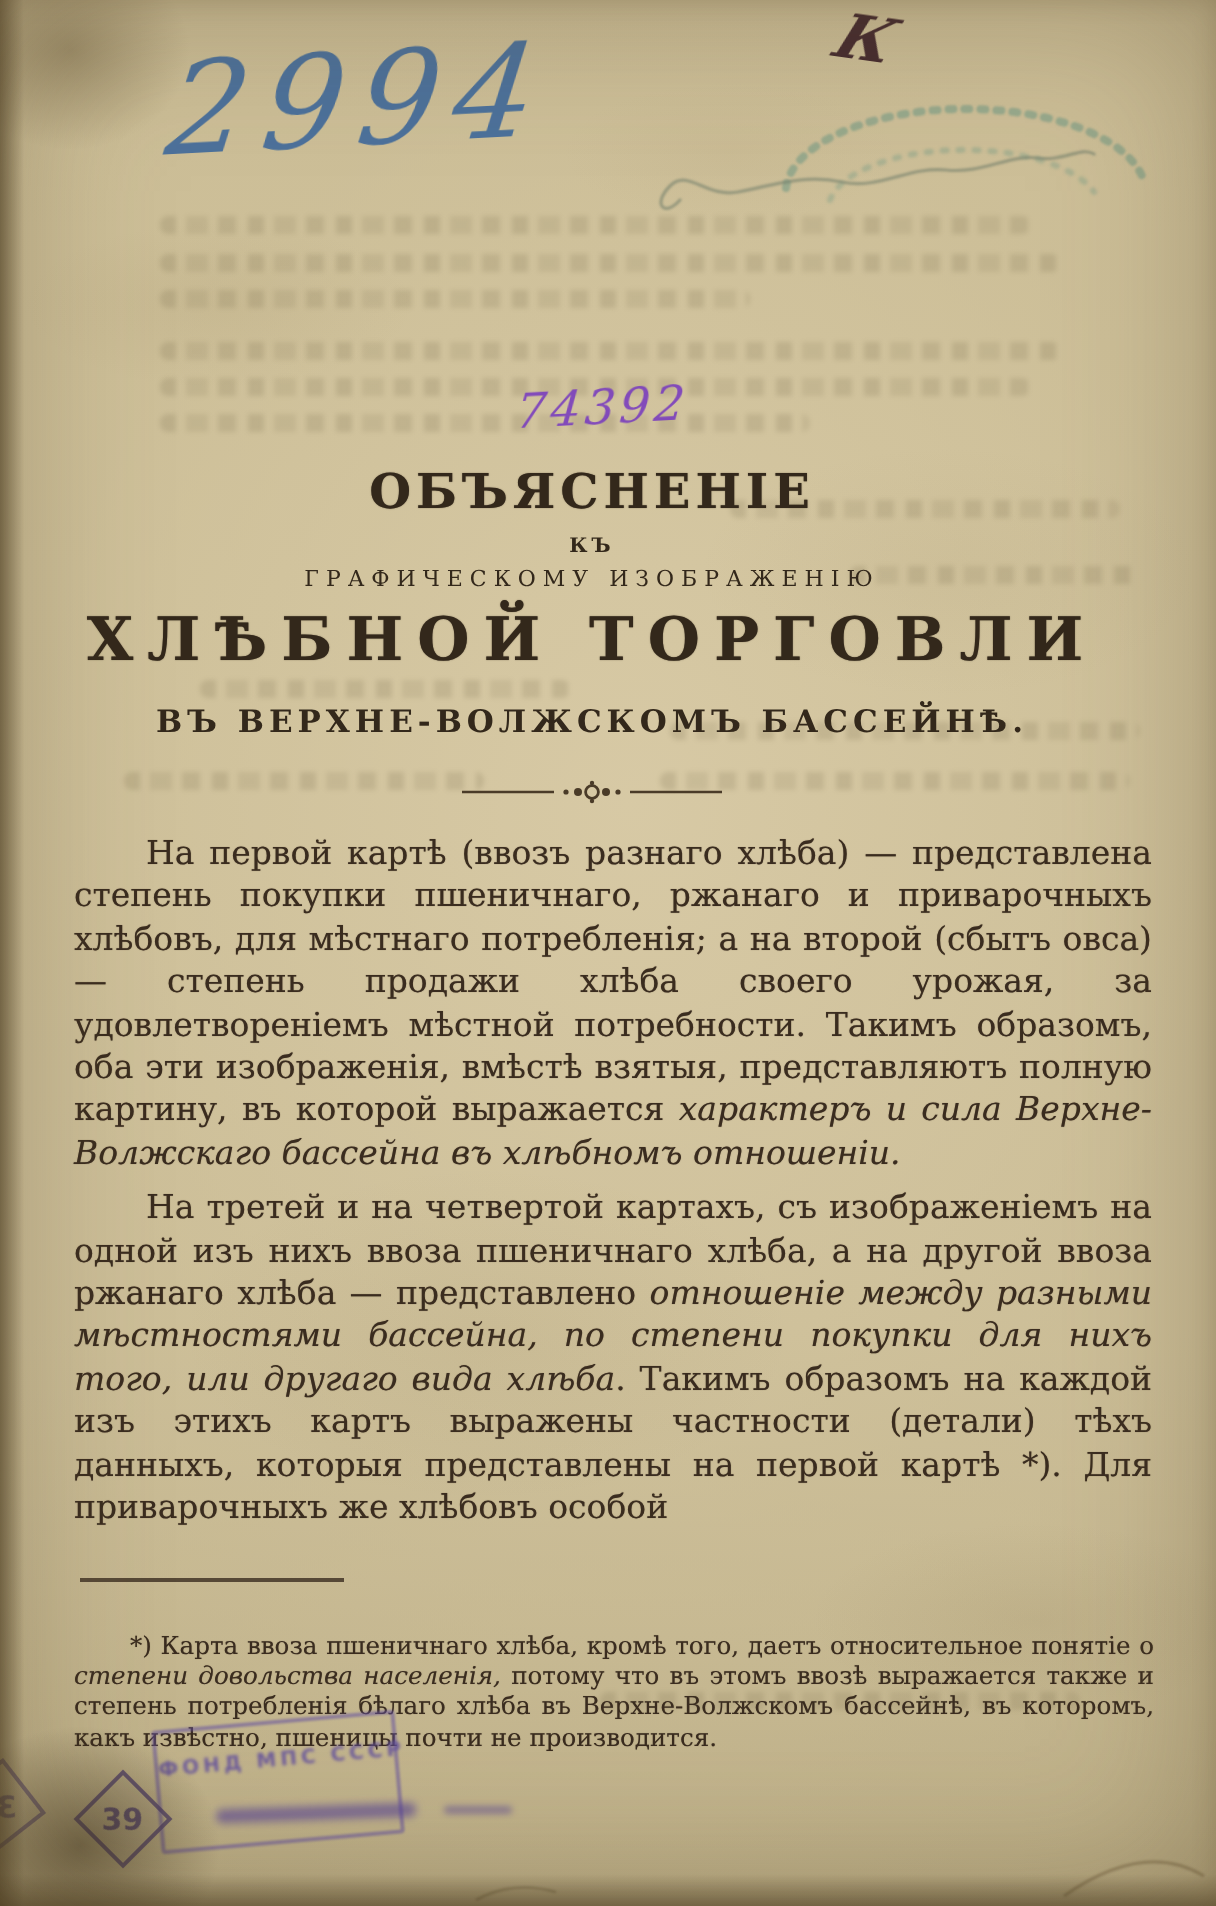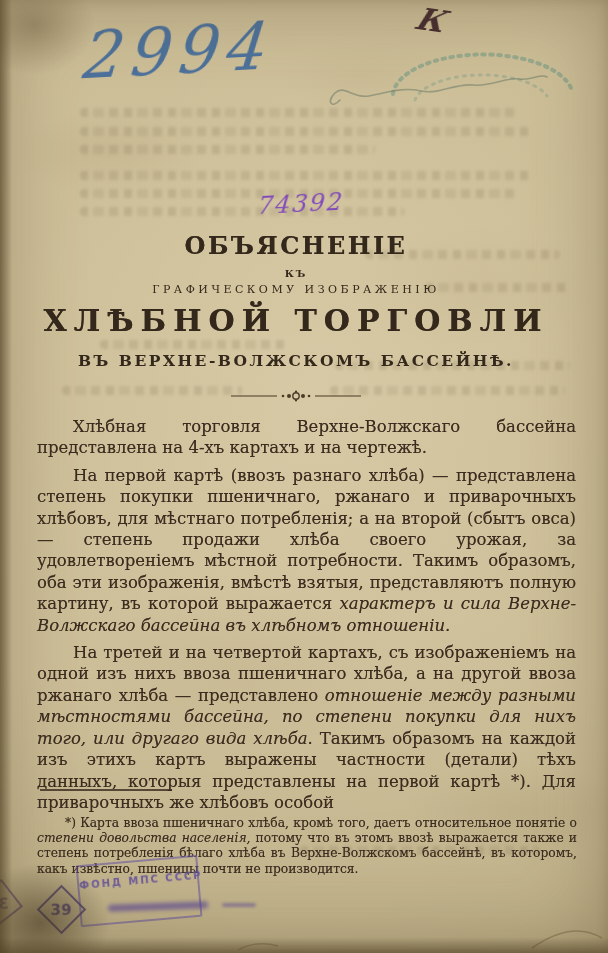--- a/index.html
+++ b/index.html
@@ -140,21 +140,20 @@
         <circle cx="65" cy="2.5" r="1.1" fill="#4a3b28"></circle>
         <circle cx="65" cy="11.5" r="1.1" fill="#4a3b28"></circle>
         <circle cx="72" cy="7" r="2" fill="#4a3b28"></circle>
         <circle cx="78" cy="7" r="1.3" fill="#4a3b28"></circle>
         <line x1="84" y1="7" x2="130" y2="7" stroke="#4a3b28" stroke-width="1.2"></line>
       </svg>
     </div>
   </div>
 
   <div class="body-text">
-    <p><span>Хлѣбная торговля Верхне-Волжскаго бассейна представлена на 4-хъ картахъ и на чертежѣ.</span></p>
     <p><span class="b">На первой картѣ </span><span>(ввозъ разнаго хлѣба) — представлена степень покупки пшеничнаго, ржанаго и приварочныхъ хлѣбовъ, для мѣстнаго потребленія; а </span><span class="b">на второй</span><span> (сбытъ овса) — степень продажи хлѣба своего урожая, за удовлетвореніемъ мѣстной потребности. Такимъ образомъ, оба эти изображенія, вмѣстѣ взятыя, представляютъ полную картину, въ которой выражается </span><span class="i">характеръ и сила Верхне-Волжскаго бассейна въ хлѣбномъ отношеніи.</span></p>
     <p><span class="b">На третей и на четвертой картахъ,</span><span> съ изображеніемъ на одной изъ нихъ ввоза пшеничнаго хлѣба, а на другой ввоза ржанаго хлѣба — представлено </span><span class="i">отношеніе между разными мѣстностями бассейна, по степени покупки для нихъ того, или другаго вида хлѣба</span><span>. Такимъ образомъ на каждой изъ этихъ картъ выражены частности (детали) тѣхъ данныхъ, которыя представлены на первой картѣ *). Для приварочныхъ же хлѣбовъ особой</span></p>
   </div>
 
   <div class="footnote-rule"></div>
   <div class="footnote"><span>*) Карта ввоза пшеничнаго хлѣба, кромѣ того, даетъ относительное понятіе о </span><span class="i">степени довольства населенія,</span><span> потому что въ этомъ ввозѣ выражается также и степень потребленія бѣлаго хлѣба въ Верхне-Волжскомъ бассейнѣ, въ которомъ, какъ извѣстно, пшеницы почти не производится.</span></div>
 
   <div class="stamp-box">
     <div class="stamp-text">ФОНД МПС СССР</div>
   </div>

